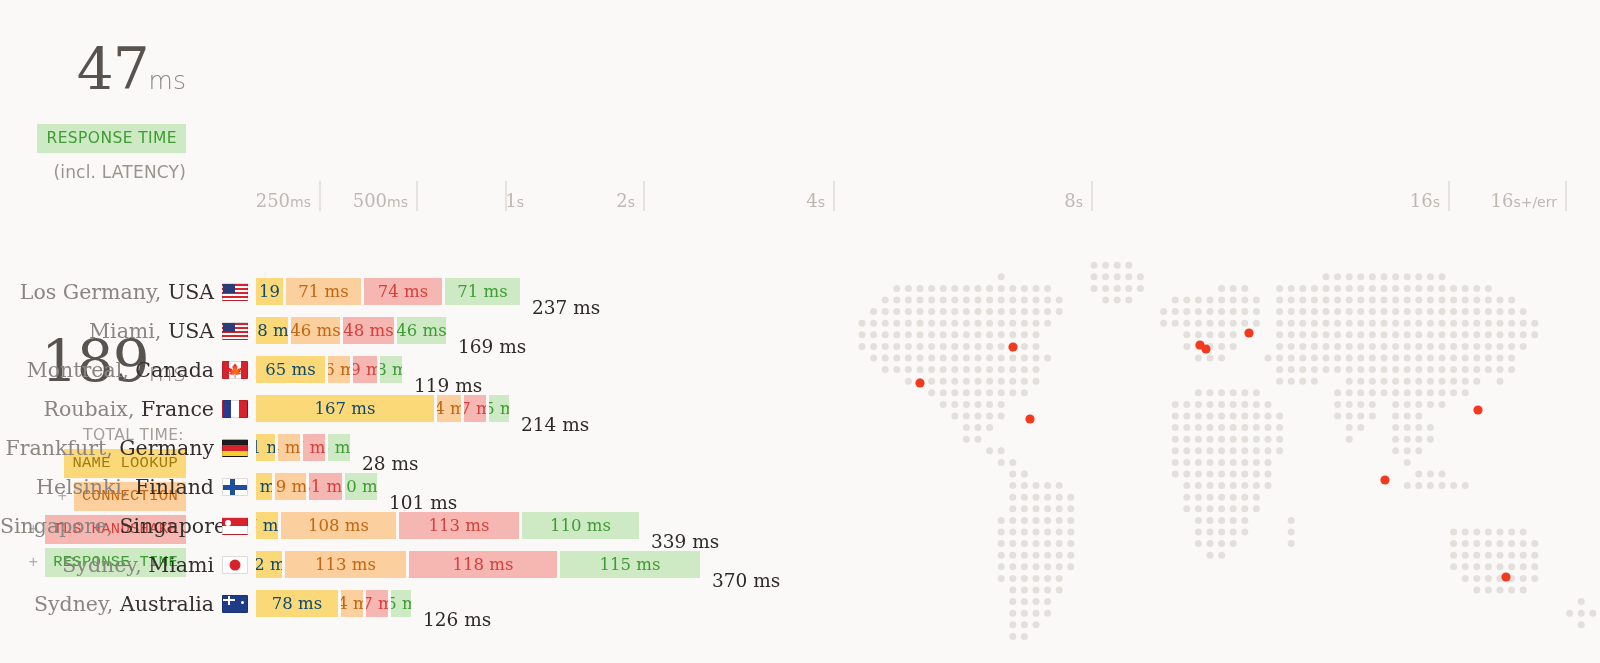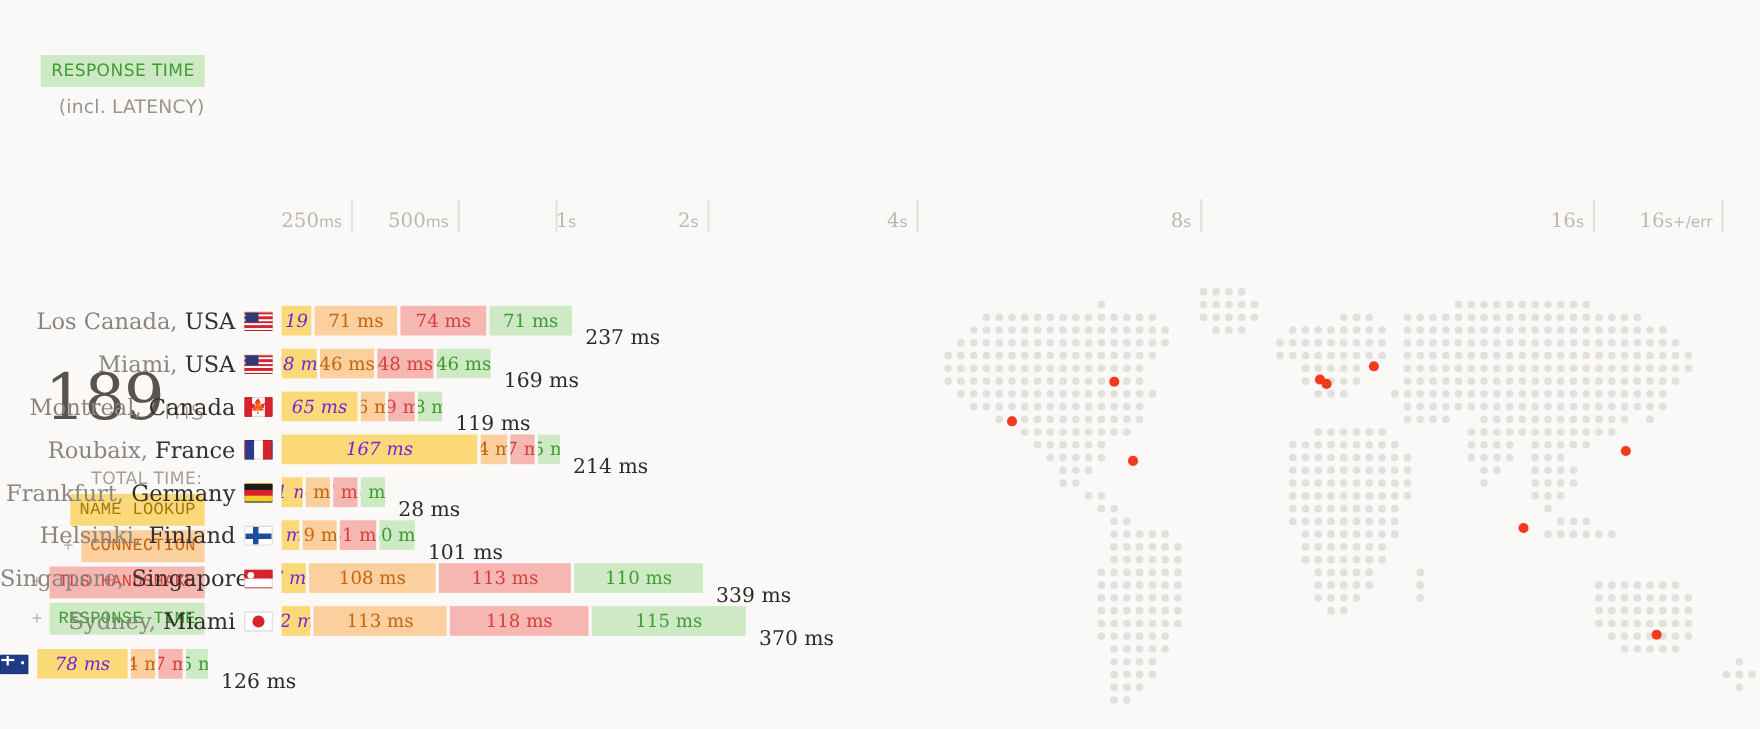--- a/index.html
+++ b/index.html
@@ -236,21 +236,21 @@
     align-items: center;
     justify-content: center;
   }
   .seg-label {
     font-size: 16.5px;
     font-family: "DejaVu Serif", "Liberation Serif", serif;
     white-space: nowrap;
     padding: 0 4px;
   }
   .seg-dns  { background: #fbd878; }
-  .seg-dns .seg-label  { color: #6d28d9; font-style: italic; }
+  .seg-dns .seg-label  { color: #0c4a6e; }
   .seg-conn { background: #fbcf9e; }
   .seg-conn .seg-label { color: #c4650f; }
   .seg-tls  { background: #f6b6b2; }
   .seg-tls .seg-label  { color: #d6403c; }
   .seg-resp { background: #cdeac4; }
   .seg-resp .seg-label { color: #3f9b33; }
   .row-total {
     font-size: 18.5px;
     color: #2d2a27;
     font-family: "DejaVu Serif", "Liberation Serif", serif;
@@ -992,20 +992,21 @@
     <circle cx="406" cy="121" r="4.6" fill="#f33a1e"></circle>
     <circle cx="449" cy="105" r="4.6" fill="#f33a1e"></circle>
     <circle cx="585" cy="252" r="4.6" fill="#f33a1e"></circle>
     <circle cx="678" cy="182" r="4.6" fill="#f33a1e"></circle>
     <circle cx="706" cy="349" r="4.6" fill="#f33a1e"></circle>
   </svg>
 
 <div class="histogram-section">
 
   <div class="resp-summary">
+    <div class="big-number"><span>47</span><span class="unit-ms">ms</span></div>
     <div class="resp-chip">RESPONSE TIME</div>
     <div class="resp-sub">(incl. LATENCY)</div>
   </div>
 
   <div class="hist-plot">
     <div class="hist-axis" id="hist-axis">
         <div class="tick" style="right: 1289px;"><span>250</span><span class="t-unit">ms</span></div>
         <div class="tick-mark" style="left: 119px;"></div>
         <div class="tick" style="right: 1192px;"><span>500</span><span class="t-unit">ms</span></div>
         <div class="tick-mark" style="left: 216px;"></div>
@@ -1043,21 +1044,21 @@
       </div>
       <div class="legend-row">
         <span class="legend-plus">+</span>
         <span class="legend-chip chip-resp">RESPONSE TIME</span>
       </div>
     </div>
 </div>
 
 <div class="rows-section" id="rows-section">
     <div class="city-row">
-      <div class="city-label"><span class="city-name">Los Canada, </span><span class="city-country">USA</span></div>
+      <div class="city-label"><span class="city-name">Los Germany, </span><span class="city-country">USA</span></div>
       <div class="flag" style="background: repeating-linear-gradient(rgb(216, 35, 46) 0px, rgb(216, 35, 46) 2px, rgb(255, 255, 255) 2px, rgb(255, 255, 255) 4px);">
         <div style="position: absolute; left: 0px; top: 0px; width: 12px; height: 9px; background: rgb(42, 59, 120);"></div>
       </div>
       <div class="bar-track">
         <div class="seg seg-dns" style="width: 27px;">
           <span class="seg-label">19</span>
         </div>
         <div class="seg seg-conn" style="width: 75px;">
           <span class="seg-label">71 ms</span>
         </div>
@@ -1198,30 +1199,31 @@
       <div class="flag" style="background: rgb(255, 255, 255);">
         <div style="position: absolute; left: 50%; top: 50%; transform: translate(-50%, -50%); width: 11px; height: 11px; border-radius: 50%; background: rgb(216, 35, 46);"></div>
       </div>
       <div class="bar-track">
         <div class="seg seg-dns" style="width: 26px;">
           <span class="seg-label">22 ms</span>
         </div>
         <div class="seg seg-conn" style="width: 121px;">
           <span class="seg-label">113 ms</span>
         </div>
-        <div class="seg seg-tls" style="width: 126px;">
+        <div class="seg seg-tls" style="width: 148px;">
           <span class="seg-label">118 ms</span>
         </div>
         <div class="seg seg-resp" style="width: 140px;">
           <span class="seg-label">115 ms</span>
         </div>
       </div>
       <div class="row-total">370 ms</div>
     </div>
     <div class="city-row">
+      <div class="city-label"><span class="city-name">Sydney, </span><span class="city-country">Australia</span></div>
       <div class="flag" style="background: rgb(31, 58, 135);">
         <div style="position: absolute; left: 0px; top: 0px; width: 12px; height: 9px; background: rgb(31, 58, 135);">
           <div style="position:absolute;left:0;top:3.5px;width:12px;height:2px;background:#fff;"></div>
           <div style="position:absolute;left:5px;top:0;width:2px;height:9px;background:#fff;"></div>
         </div>
         <div style="position: absolute; right: 3px; top: 5px; width: 3px; height: 3px; background: rgb(255, 255, 255); border-radius: 50%;"></div>
       </div>
       <div class="bar-track">
         <div class="seg seg-dns" style="width: 82px;">
           <span class="seg-label">78 ms</span>

